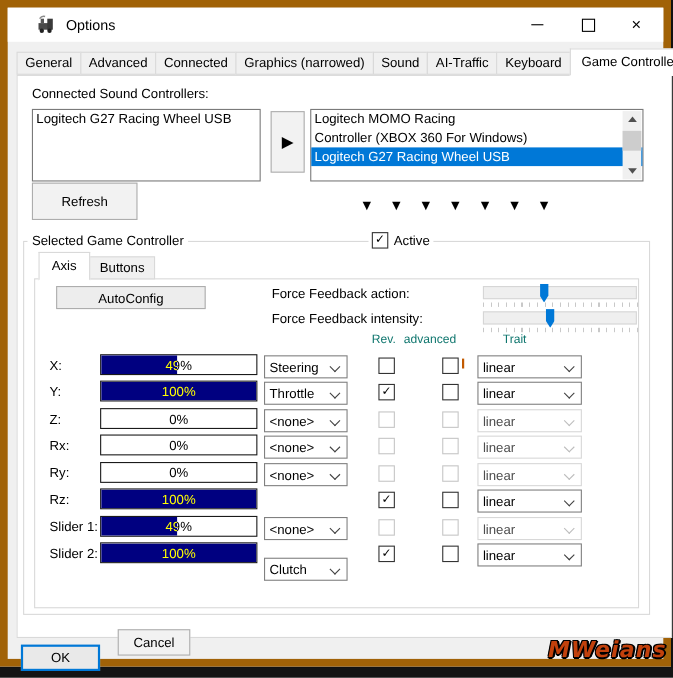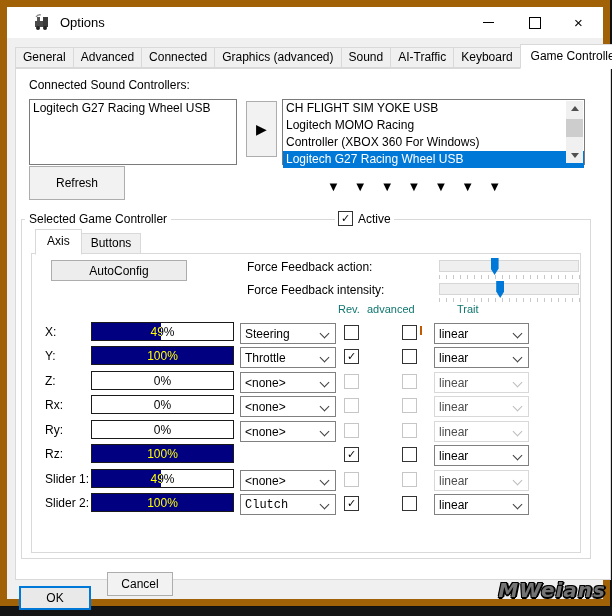--- a/index.html
+++ b/index.html
@@ -49,31 +49,31 @@
   .thumb{position:absolute;width:8px;height:17px;background:#0078d7;clip-path:polygon(0 0,100% 0,100% 62%,50% 100%,0 62%);top:-3px;}
   .ticks{height:4px;background:repeating-linear-gradient(to right,#c8c8c8 0 1px,transparent 1px 7px);}
   
   .rlabel{position:absolute;left:38px;font-size:12px;color:#000;top:3px;}
   .pbar{position:absolute;left:84px;width:143px;height:19px;border:1px solid #1a1a1a;background:#fff;box-sizing:border-box;overflow:hidden;}
   .ptxt{position:absolute;left:0;top:2px;width:141px;text-align:center;font-size:12px;color:#000;}
   .pfill{position:absolute;left:0;top:0;height:100%;background:#000080;overflow:hidden;}
   .ptxt.y{color:#ffff00;}
   .combo{position:absolute;height:21px;background:#fff;border:1px solid #808080;box-sizing:border-box;font-size:12px;display:flex;align-items:center;padding-left:4px;color:#000;}
   .combo .chev{position:absolute;right:7px;top:6px;width:6px;height:6px;border-left:1px solid #404040;border-bottom:1px solid #404040;transform:rotate(-45deg);}
-  .combo.fn{left:233px;width:96px;}
+  .combo.fn{left:233px;width:76px;}
   .combo.tr{left:427px;width:95px;}
   .combo.dis{border-color:#d8d8d8;color:#4d4d4d;}
   .combo.dis .chev{border-color:#bdbdbd;}
   .cb-rev{position:absolute;left:337px;top:3px;}
   .cb-nar{position:absolute;left:395px;top:3px;}
   .cursor-mark{position:absolute;left:413px;top:4px;width:2px;height:9px;background:#c25a00;}
   .hdr{position:absolute;font-size:11px;color:#0f766e;}
   
   .okbtn{border:2px solid #0078d7;background:#e9e9e9;}
-  .watermark{position:absolute;right:6px;top:578px;font-family:"DejaVu Sans",sans-serif;font-weight:bold;font-size:20px;font-style:italic;color:#737373;letter-spacing:1px;text-shadow:-1px -1px 0 #000,1px -1px 0 #000,-1px 1px 0 #000,1px 1px 0 #000,0 2px 0 #000,2px 0 0 #000;z-index:5;}
+  .watermark{position:absolute;right:6px;top:578px;font-family:"DejaVu Sans",sans-serif;font-weight:bold;font-size:20px;font-style:italic;color:#c2410c;letter-spacing:1px;text-shadow:-1px -1px 0 #000,1px -1px 0 #000,-1px 1px 0 #000,1px 1px 0 #000,0 2px 0 #000,2px 0 0 #000;z-index:5;}
   .bottomstrip{position:absolute;left:0;bottom:0;width:612px;height:9px;background:#141414;}
 </style>
 </head>
 <body>
 
 <div id="win">
 
   <div class="titlebar">
     <svg class="app-icon" viewBox="0 0 19 19">
       <rect x="2" y="8" width="12" height="6" fill="#4a4a4a"></rect>
@@ -92,42 +92,41 @@
       </div>
     <div class="winbtn wb-close">
         <span class="glyph-close">×</span>
       </div>
   </div>
 
   <div class="tabstrip">
     <div class="tab">General</div>
     <div class="tab">Advanced</div>
     <div class="tab">Connected</div>
-    <div class="tab">Graphics (advanced)</div>
+    <div class="tab">Graphics (narrowed)</div>
     <div class="tab">Sound</div>
     <div class="tab">AI-Traffic</div>
     <div class="tab">Keyboard</div>
     <div class="tab active">Game Controller</div>
 
   </div>
   <div class="tabpage"></div>
 
   <span class="abs lbl" style="left:22px;top:71px;">Connected Sound Controllers:</span>
   <div class="abs listbox" style="left:22px;top:92px;width:208px;height:66px;">
     <div class="litem">Logitech G27 Racing Wheel USB</div>
   </div>
   <div class="abs btn" style="left:22px;top:159px;width:96px;height:34px;">
       <span>Refresh</span>
     </div>
   <div class="abs btn" style="left:239px;top:94px;width:31px;height:56px;font-size:14px;">
       <span>▶</span>
     </div>
 
   <div class="abs listbox" style="left:275px;top:92px;width:303px;height:66px;">
-    <div class="litem">CH FLIGHT SIM YOKE USB</div>
     <div class="litem">Logitech MOMO Racing</div>
     <div class="litem">Controller (XBOX 360 For Windows)</div>
     <div class="litem sel">Logitech G27 Racing Wheel USB</div>
     <div class="sbar">
       <div class="sarrow" style="top:0;">
           <span class="tri-up"></span>
         </div>
       <div class="sthumb"></div>
       <div class="sarrow" style="bottom:0;">
           <span class="tri-down"></span>
@@ -300,21 +299,21 @@
   </div>
 
   <div class="abs" style="left:0;top:486px;width:596px;height:22px;">
     <span class="rlabel">Slider 2:</span>
     <div class="pbar">
       <span class="ptxt">100%</span>
       <div class="pfill" style="width: 141px;">
           <span class="ptxt y">100%</span>
         </div>
     </div>
-    <div class="combo fn" style="top:1px;font-family:Liberation Mono, monospace;">
+    <div class="combo fn" style="top:14px;">
         <span>Clutch</span>
         <span class="chev"></span>
       </div>
     <div class="cb cb-rev">✓</div>
     <div class="cb cb-nar"></div>
     <div class="combo tr" style="top:1px;">
         <span>linear</span>
         <span class="chev"></span>
       </div>
   </div>

